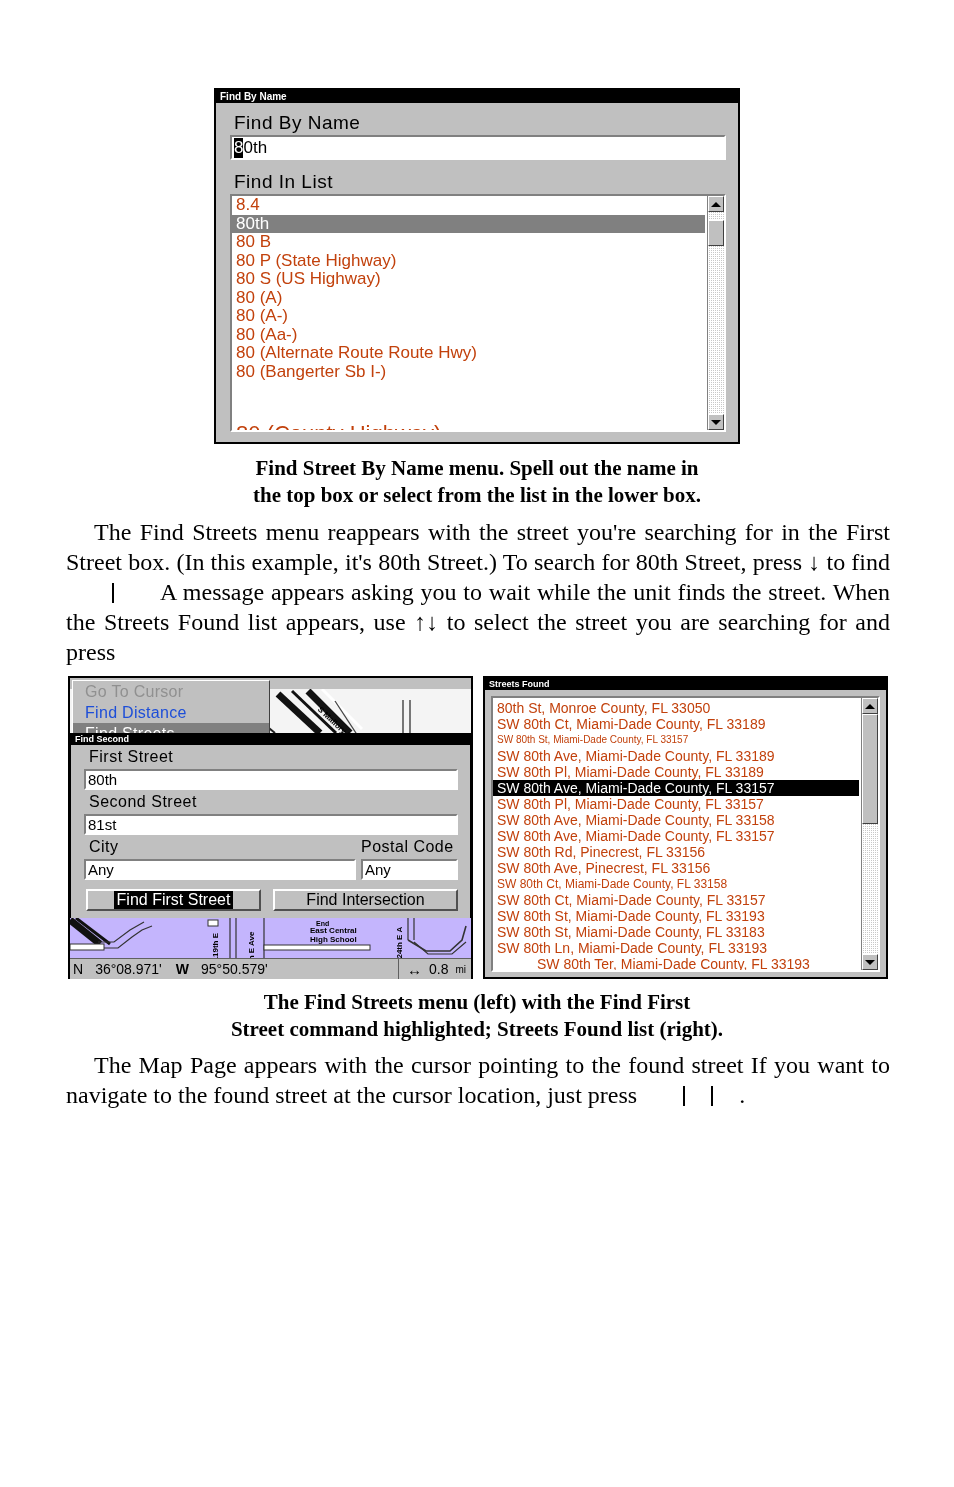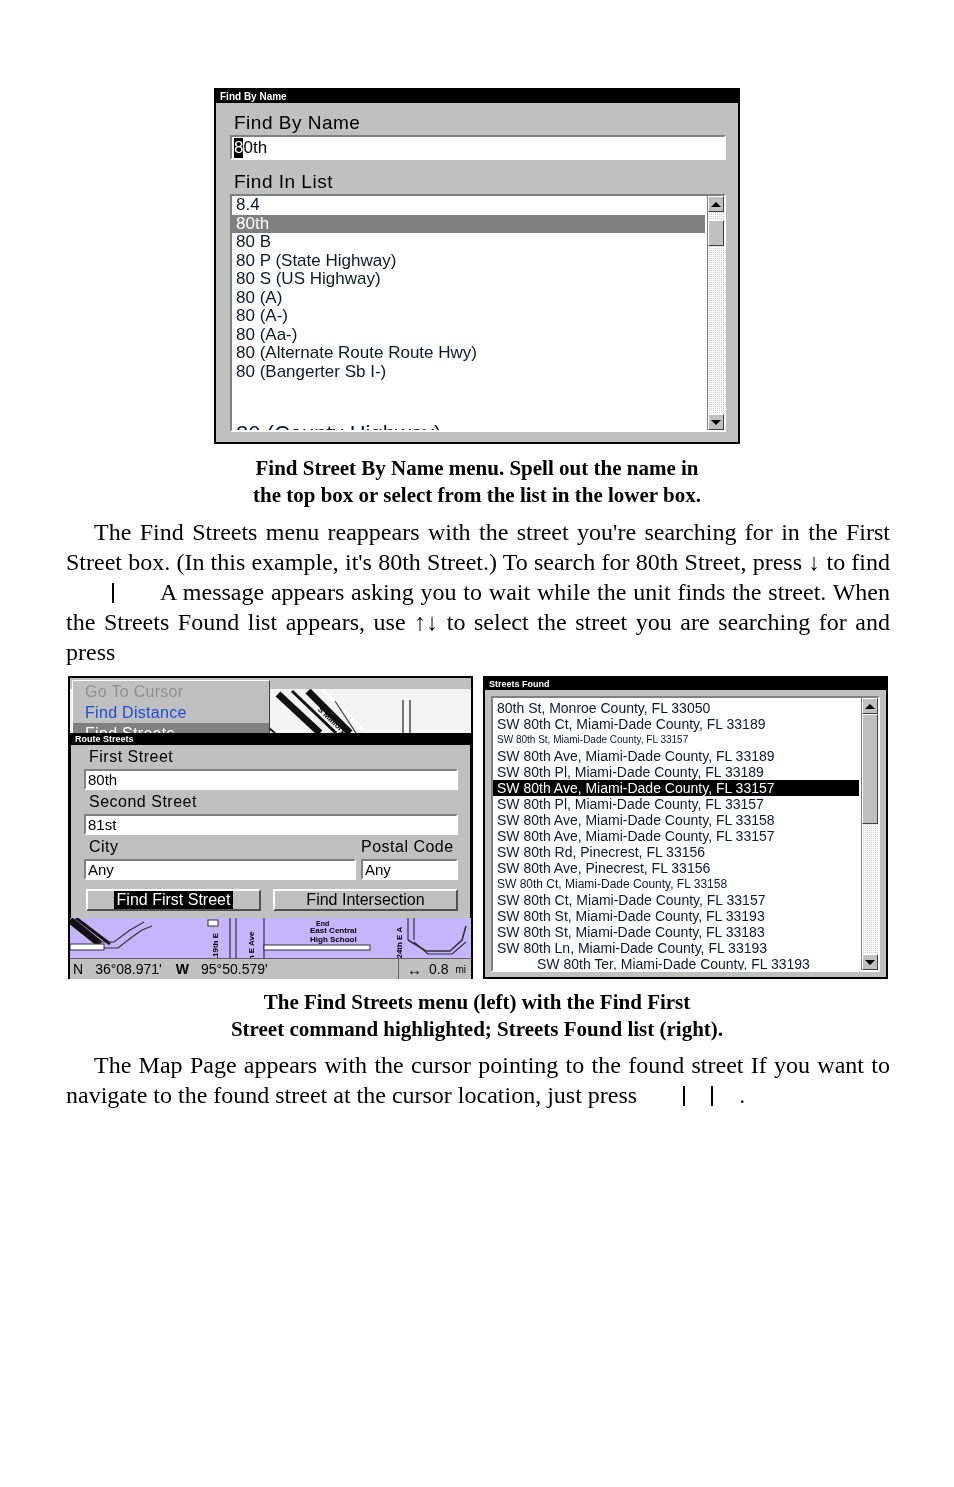--- a/index.html
+++ b/index.html
@@ -65,21 +65,21 @@
     border-top: 2px solid #808080;
     border-left: 2px solid #808080;
     border-right: 2px solid #ffffff;
     border-bottom: 2px solid #ffffff;
     box-sizing: border-box;
     position: relative;
     overflow: hidden;
   }
   .listrow {
     font-family: "Liberation Sans", sans-serif;
-    color: #0f172a;
+    color: #c2410c;
     white-space: nowrap;
     padding-left: 4px;
     overflow: hidden;
   }
   .listrow.sel-gray {
     background: #808080;
     color: #ffffff;
   }
   .listrow.sel-black {
     background: #000000;
@@ -330,21 +330,21 @@
     </div>
     <div class="popitem sel">
       <span>Find Streets...</span>
     </div>
 
   </div>
 
   <div style="position:absolute; left:0; top:55px; width:401px; height:185px; background:#c0c0c0; border-left:1px solid #000; border-right:1px solid #000; box-sizing:border-box;">
 
     <div class="titlebar" style="font-size:9px; line-height:12px;">
-      <span>Route Streets</span>
+      <span>Find Second</span>
     </div>
 
     <div class="fieldlabel" style="position:absolute; left:18px; top:15px; font-size:16px;">
       <span>First Street</span>
     </div>
     <div class="textbox" style="position:absolute; left:13px; top:36px; width:374px; height:21px; font-size:15px;">
       <span>80th</span>
     </div>
 
     <div class="fieldlabel" style="position:absolute; left:18px; top:60px; font-size:16px;">

